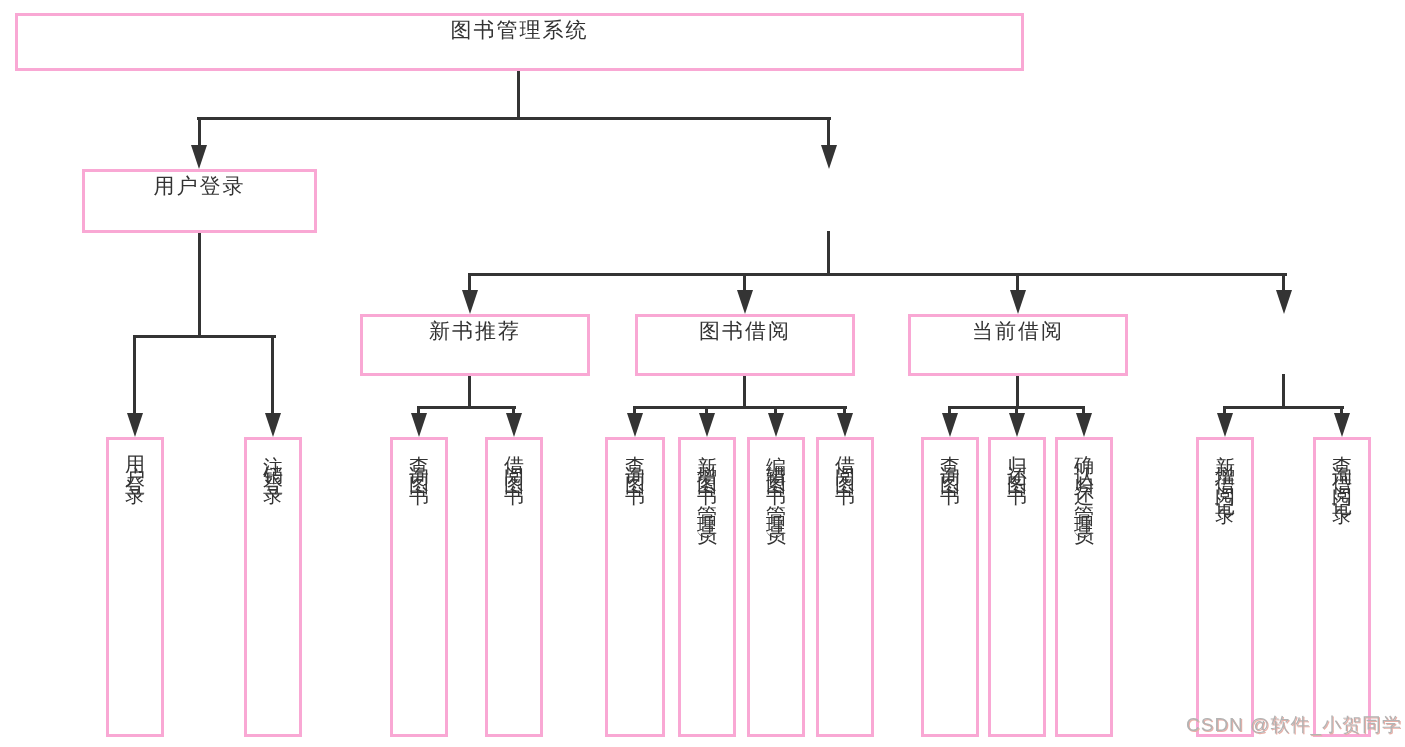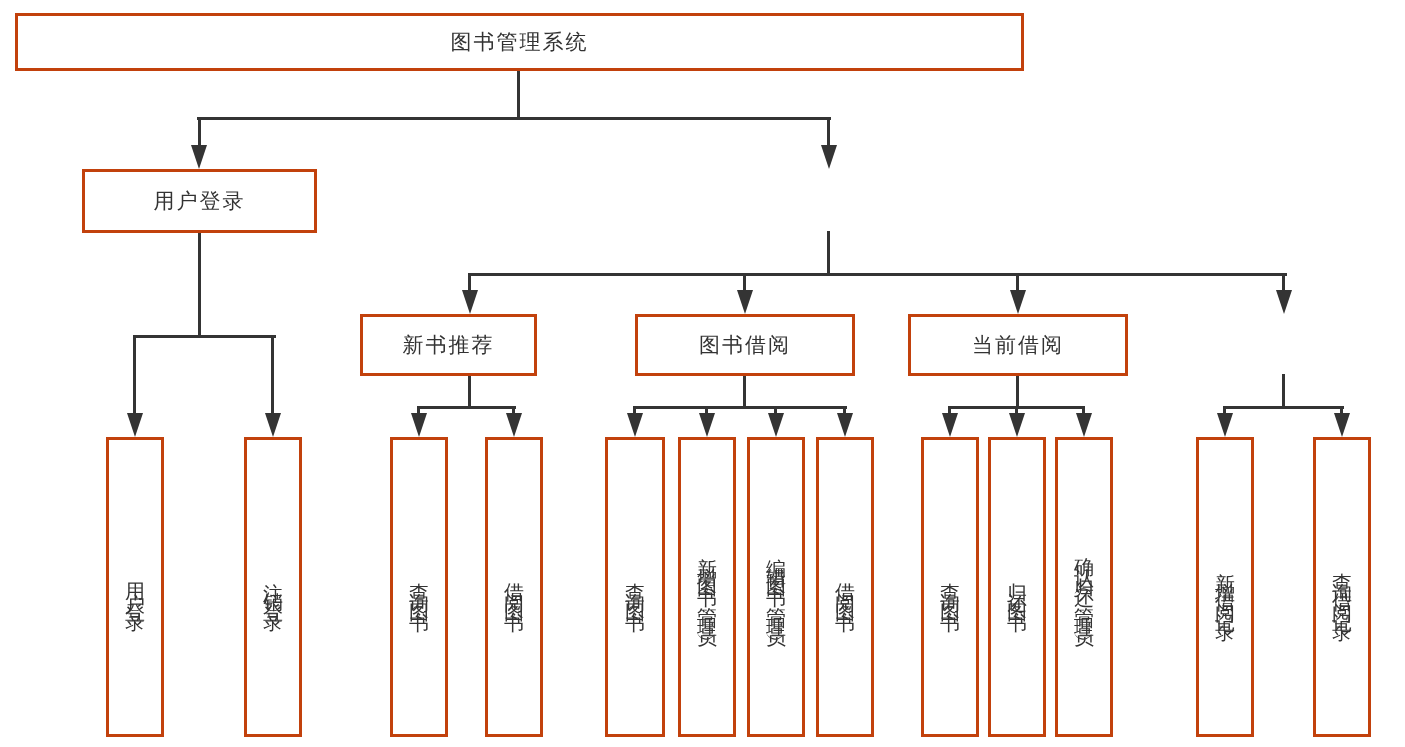--- a/index.html
+++ b/index.html
@@ -6,22 +6,22 @@
   html,body { background:#ffffff; }
   body {
     width:1405px; height:747px;
     font-family:"Liberation Sans","DejaVu Sans",sans-serif;
     position:relative; overflow:hidden;
   }
   .stage { position:relative; width:1405px; height:747px; background:#ffffff; }
 
   .box {
     position:absolute; background:#ffffff;
-    border:3px solid #c2410c;
-    display:flex; align-items:center; justify-content:center;
+    border:3px solid #f9a8d4;
+    display:flex; justify-content:center;
     color:#333333; z-index:2;
   }
   .box.h  { font-size:21px; letter-spacing:2px; white-space:nowrap; }
   .box.v span.vtext {
     writing-mode:vertical-rl; text-orientation:mixed;
     font-size:20px; letter-spacing:10px; line-height:1.05;
     color:#333333;
   }
   .line  { position:absolute; background:#343434; z-index:1; }
   .arrow {
@@ -73,21 +73,21 @@
     <div class="line" style="left:468px;top:273px;width:3px;height:20px"></div>
     <div class="line" style="left:743px;top:273px;width:3px;height:20px"></div>
     <div class="line" style="left:1016px;top:273px;width:3px;height:20px"></div>
     <div class="line" style="left:1282px;top:273px;width:3px;height:20px"></div>
     <div class="arrow" style="left:462px;top:290px"></div>
     <div class="arrow" style="left:737px;top:290px"></div>
     <div class="arrow" style="left:1010px;top:290px"></div>
     <div class="arrow" style="left:1276px;top:290px"></div>
   </div>
 
-  <div class="box h" style="left:360px;top:314px;width:177px;height:62px">
+  <div class="box h" style="left:360px;top:314px;width:230px;height:62px">
     <span>新书推荐</span>
   </div>
   <div class="box h" style="left:635px;top:314px;width:220px;height:62px">
     <span>图书借阅</span>
   </div>
   <div class="box h" style="left:908px;top:314px;width:220px;height:62px">
     <span>当前借阅</span>
   </div>
 
   <div>
@@ -169,14 +169,15 @@
     <span class="vtext">确认归还（管理员）</span>
   </div>
 
   <div class="box v" style="left:1196px;top:437px;width:58px;height:300px">
     <span class="vtext">新增借阅记录</span>
   </div>
   <div class="box v" style="left:1313px;top:437px;width:58px;height:300px">
     <span class="vtext">查询借阅记录</span>
   </div>
 
+  <div class="watermark">CSDN @软件_小贺同学</div>
 
 </div>
 
 </body></html>

